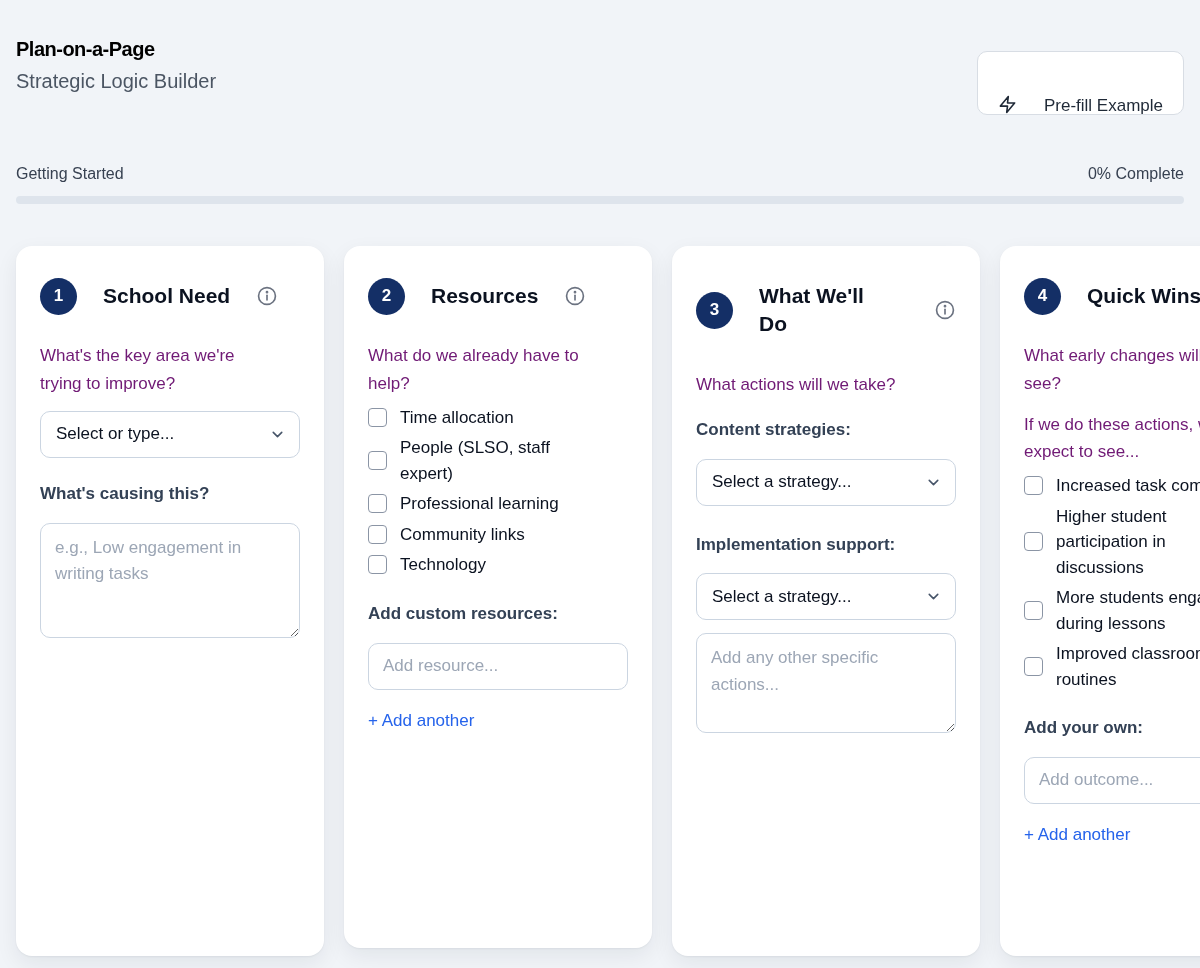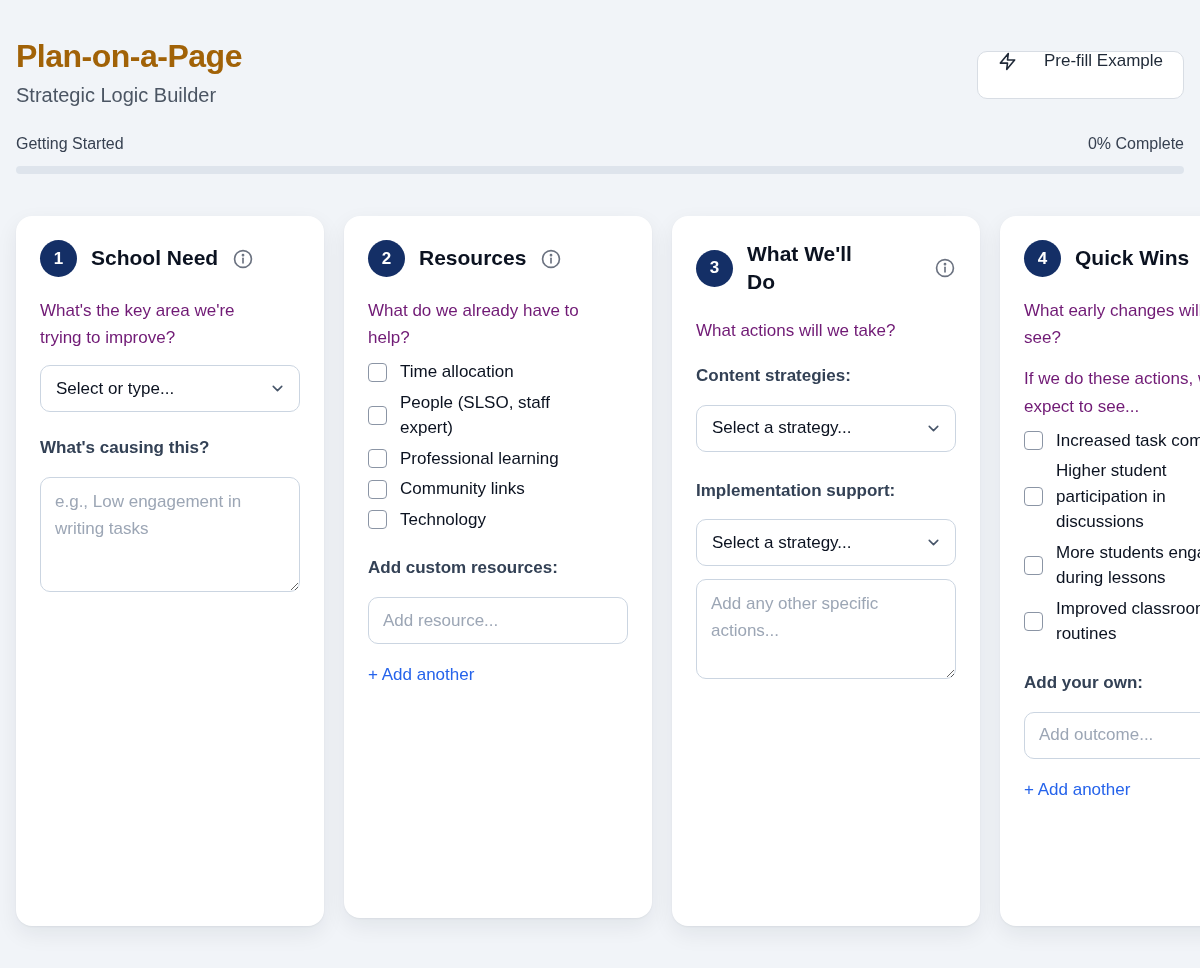--- a/index.html
+++ b/index.html
@@ -3,48 +3,48 @@
 <meta charset="utf-8">
 <style>
   html,body{margin:0;padding:0;width:1200px;height:968px;overflow:hidden;
     background:#f1f4f8;font-family:"Liberation Sans","DejaVu Sans",sans-serif;color:#0f172a;}
   *{box-sizing:border-box;}
   ::-webkit-scrollbar{display:none;}
   .page{padding:0 16px;}
 
   
   .topbar{display:flex;justify-content:space-between;align-items:flex-start;padding-top:38px;}
-  .page-title{font-size:32px;font-weight:700;color:#a16207;margin:0;letter-spacing:-.5px;}
+  .page-title{font-size:20px;font-weight:700;color:#000000;margin:0;letter-spacing:-.5px;}
   .subtitle{font-size:20px;color:#4b5563;margin-top:9px;}
   .actions{display:flex;gap:14px;padding-top:13px;}
-  .btn{display:inline-flex;align-items:flex-start;gap:27px;font-size:17px;height:48px;
+  .btn{display:inline-flex;align-items:flex-end;gap:27px;font-size:17px;height:64px;
     padding:0 20px;border-radius:10px;border:1px solid transparent;cursor:pointer;
     font-family:inherit;line-height:1;}
   .btn.ghost{background:#ffffff;border-color:#d8dde4;color:#1f2937;}
   .btn.primary{background:#142f66;color:#ffffff;font-weight:500;}
   .btn svg{flex:none;}
 
   
-  .progress-row{display:flex;justify-content:space-between;margin-top:28px;font-size:16px;color:#374151;}
+  .progress-row{display:flex;justify-content:space-between;margin-top:50px;font-size:16px;color:#374151;}
   .progress-track{margin-top:13px;height:8px;border-radius:99px;background:#dee4ec;overflow:hidden;}
   .progress-fill{height:100%;width:0%;background:#142f66;border-radius:99px;}
 
   
   .cards{display:flex;gap:20px;margin-top:42px;align-items:flex-start;width:1330px;}
   .card{flex:none;width:308px;background:#ffffff;border-radius:16px;padding:24px;
     box-shadow:0 1px 2px rgba(15,23,42,.05),0 8px 22px rgba(15,23,42,.07);}
   .card:nth-child(1){min-height:710px;}
   .card:nth-child(2){min-height:702px;}
   .card:nth-child(3){min-height:710px;}
   .card:nth-child(4){min-height:710px;}
 
   .card-header{display:flex;align-items:center;gap:14px;}
   .badge{width:37px;height:37px;border-radius:50%;background:#142f66;color:#fff;
     font-size:17px;font-weight:700;display:flex;align-items:center;justify-content:center;flex:none;}
-  .card-title{font-size:21px;font-weight:700;color:#0b1220;margin:0;line-height:1.35;}
+  .card-title{font-size:21px;font-weight:700;color:#0b1220;margin:12px;line-height:1.35;}
   .card:nth-child(3) .card-title{max-width:118px;}
   .info-icon{display:flex;color:#6b7280;flex:none;cursor:pointer;}
   .card:nth-child(3) .info-icon,.card:nth-child(4) .info-icon{margin-left:auto;}
 
   .q{font-size:17px;line-height:1.6;color:#701a75;margin:20px 0 0;}
   .q.narrow{max-width:216px;}
   .hint{margin-top:14px;}
   .field-label{font-size:17px;font-weight:600;color:#334155;margin-top:24px;line-height:1.4;}
 
   .select{margin-top:14px;height:47px;border:1px solid #cbd5e1;border-radius:10px;background:#fff;

